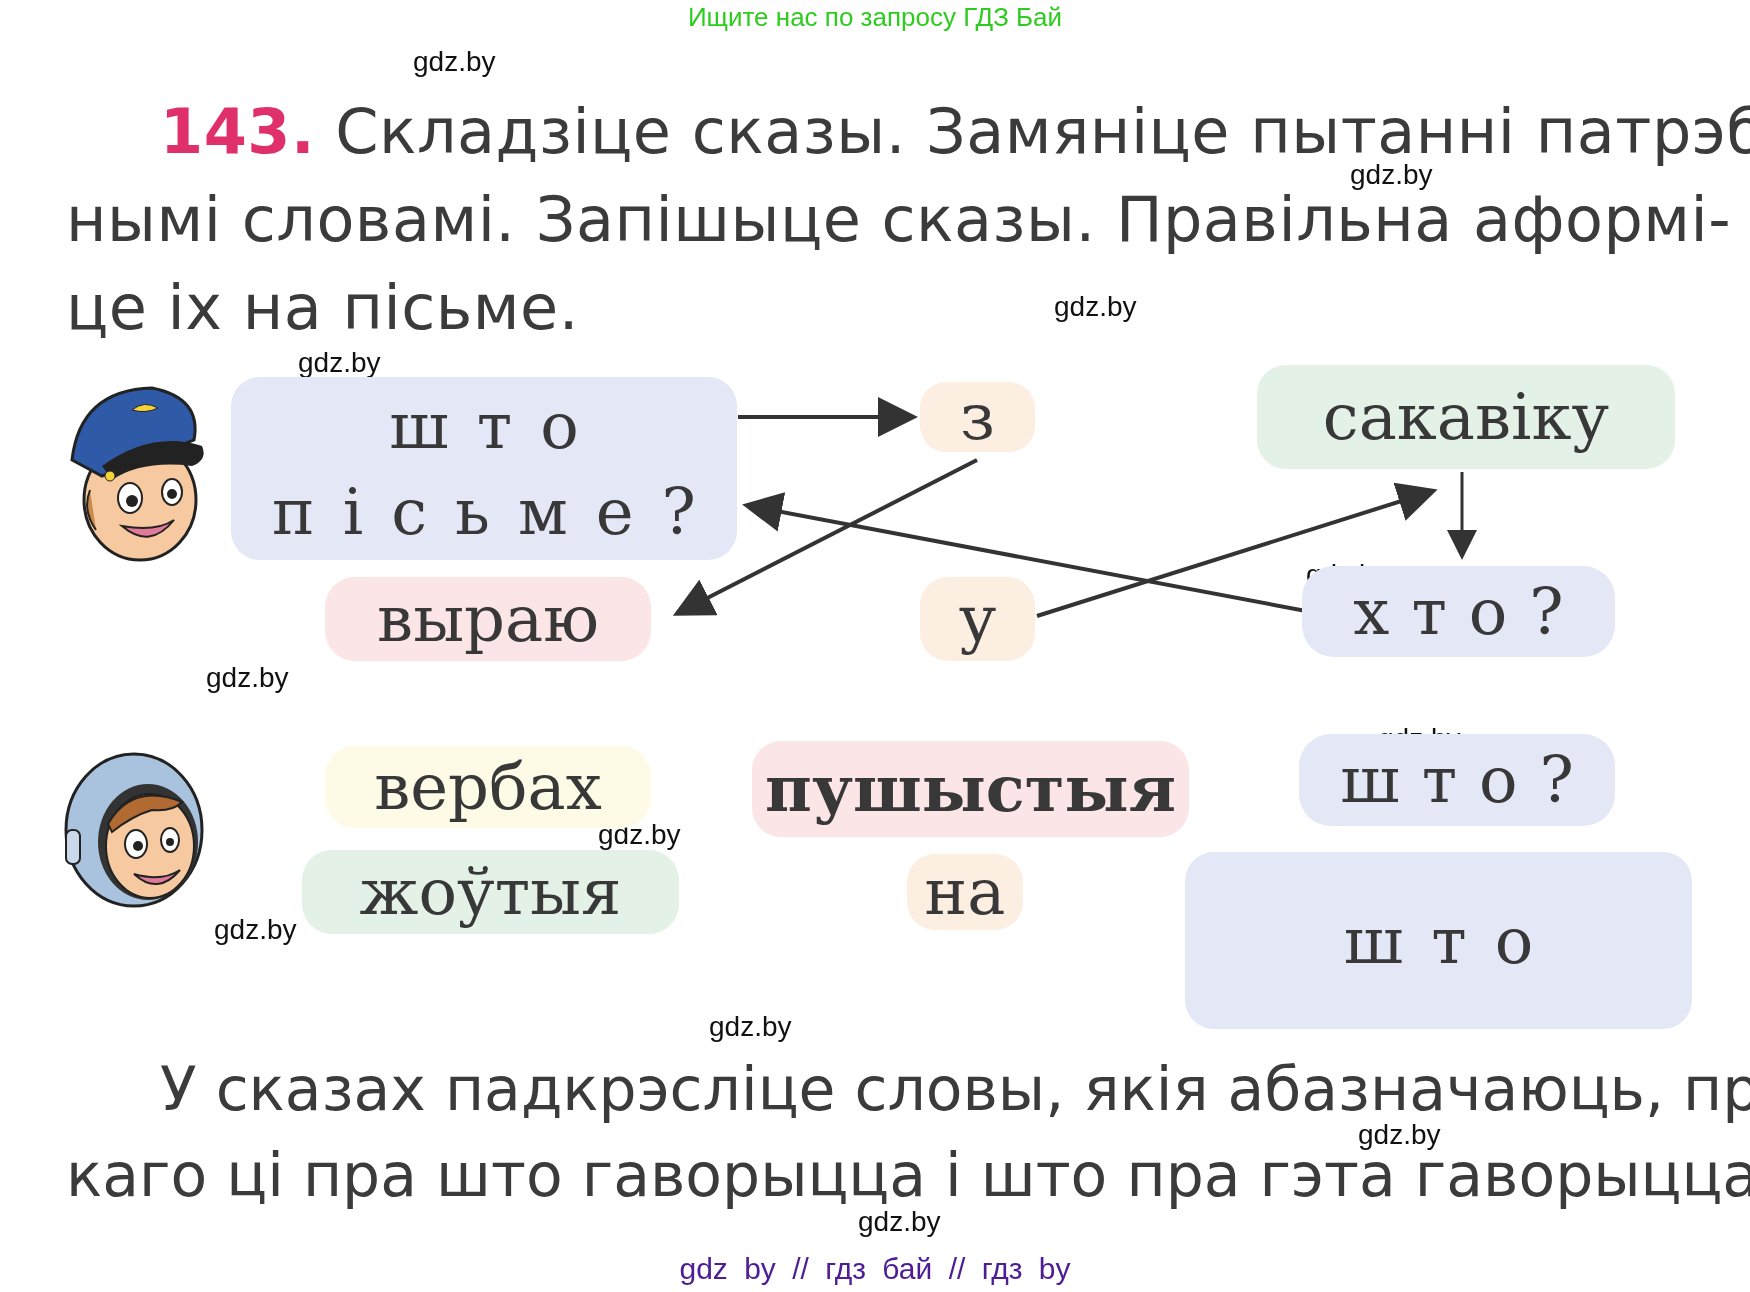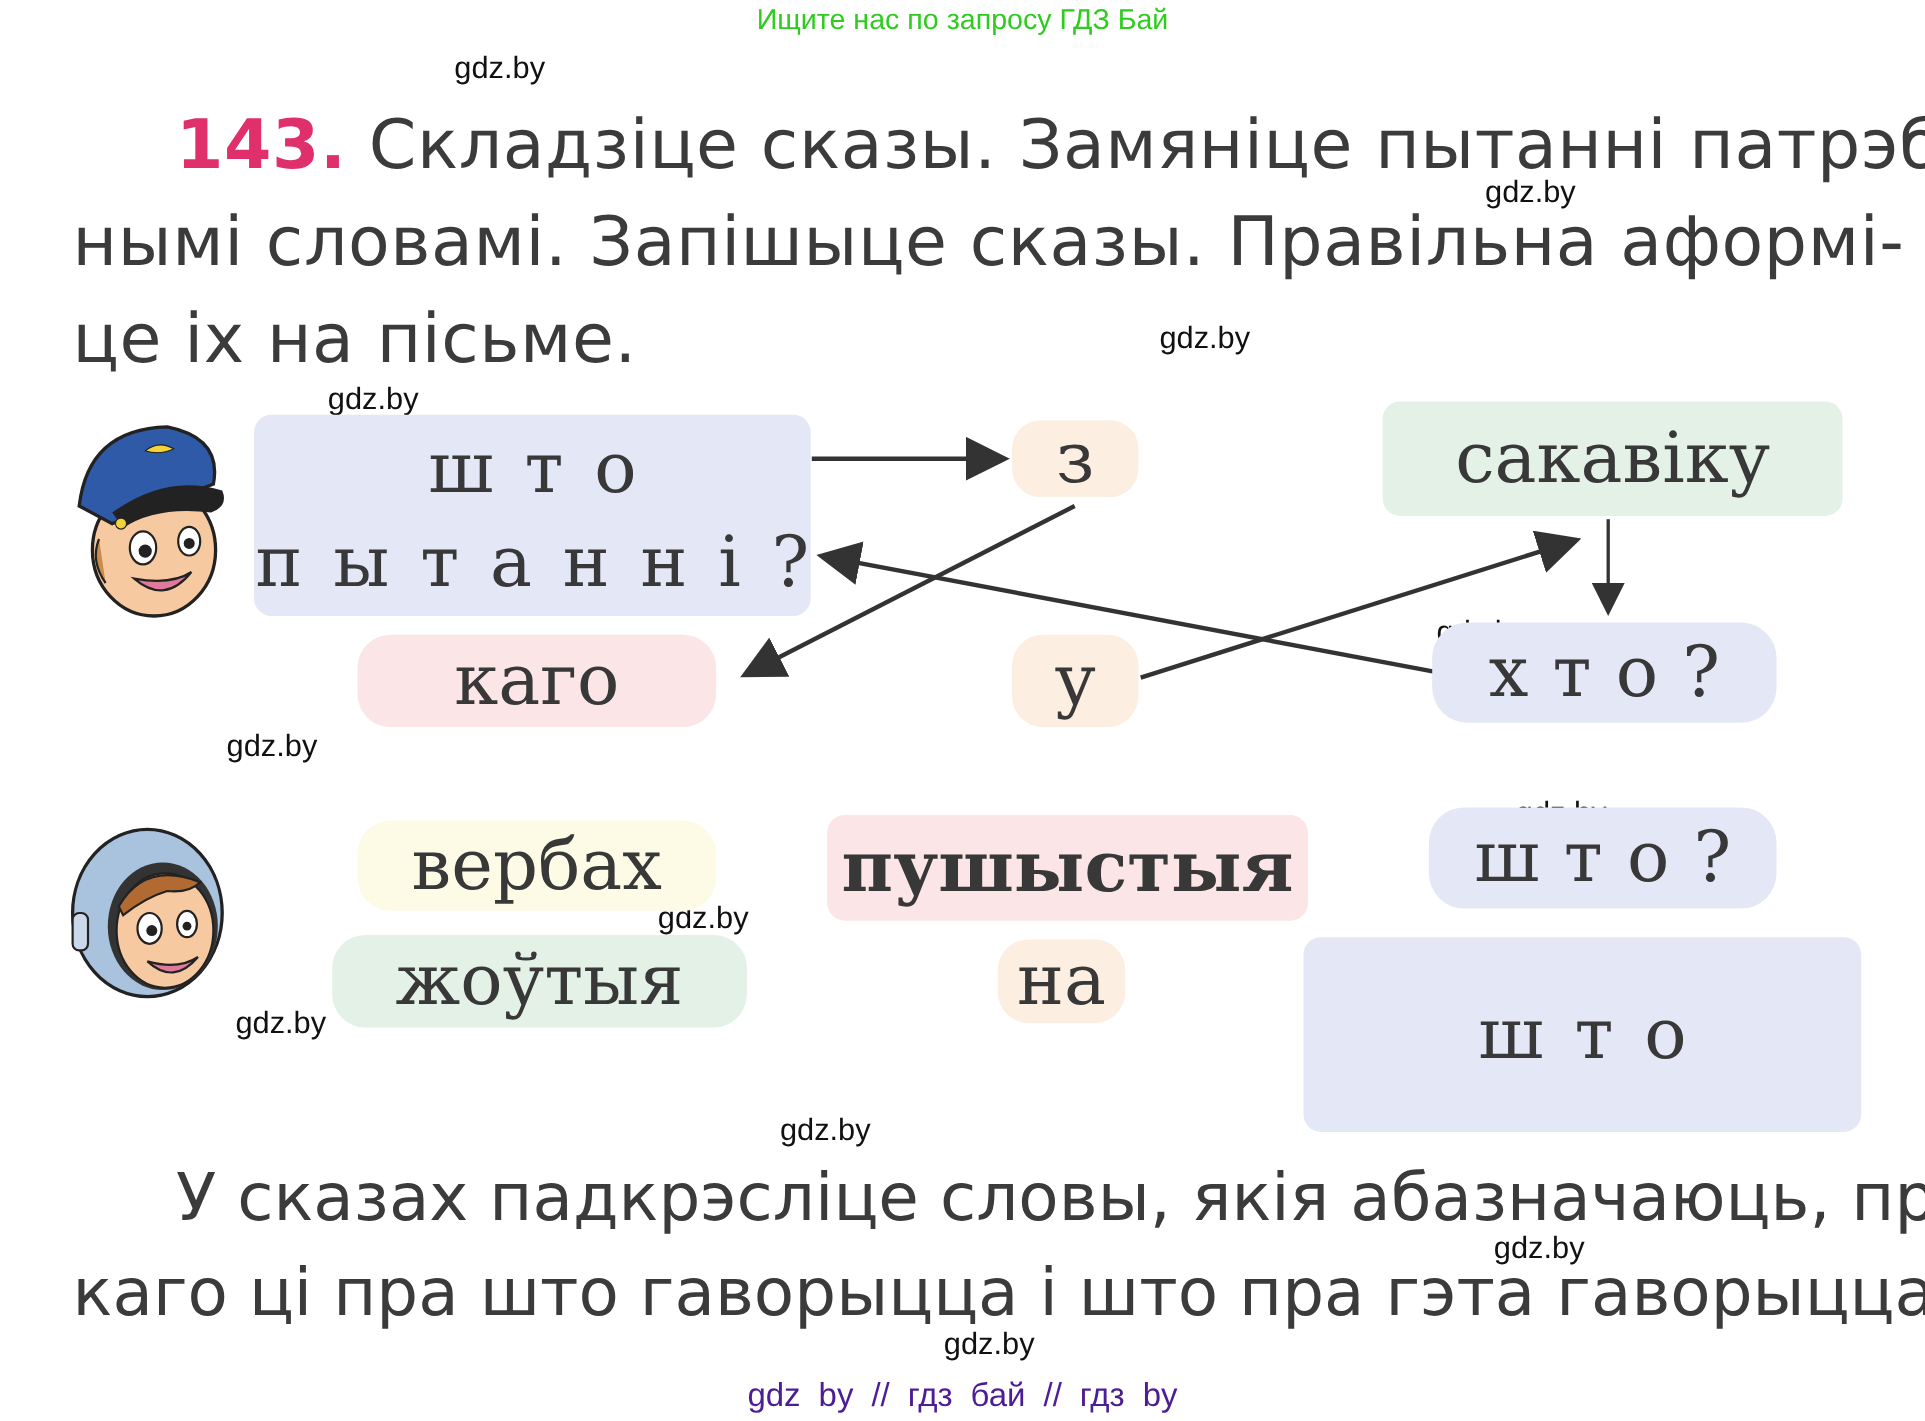--- a/index.html
+++ b/index.html
@@ -4,21 +4,21 @@
 <style>
   html, body { margin:0; padding:0; background:#ffffff; }
   body { width:1750px; height:1292px; position:relative; overflow:hidden; font-family:"DejaVu Sans", sans-serif; color:#3a3a3a; }
   .abs { position:absolute; }
   .banner { position:absolute; left:0; width:1750px; top:0; text-align:center; font-family:"Liberation Sans", sans-serif; font-size:26px; color:#2ecc1e; line-height:34px; }
   .wm { position:absolute; font-family:"Liberation Sans", sans-serif; font-size:28px; color:#111; line-height:30px; }
   .heading { position:absolute; left:66px; top:88px; width:1616px; font-family:"DejaVu Sans", sans-serif; font-size:62px; line-height:88px; color:#3b3b3b; letter-spacing:0.5px; }
   .heading .line { display:block; text-align:justify; text-align-last:justify; white-space:nowrap; }
   .heading .line.last { text-align-last:left; }
   .num { color:#e0306c; font-weight:bold; }
-  .box { position:absolute; border-radius:16px; display:flex; flex-direction:column; align-items:center; justify-content:center; font-family:"DejaVu Serif", serif; color:#383838; font-size:64px; line-height:86px; }
+  .box { position:absolute; border-radius:29px; display:flex; flex-direction:column; align-items:center; justify-content:center; font-family:"DejaVu Serif", serif; color:#383838; font-size:64px; line-height:86px; }
   .blue { background:#e3e7f6; }
   .peach { background:#fdeee2; }
   .green { background:#e3f1e7; }
   .pink { background:#fbe5e6; }
   .yellow { background:#fdfbe6; }
   .spaced { letter-spacing:28px; padding-left:28px; }
   .spaced2 { letter-spacing:22px; padding-left:22px; }
   .bottom-text { position:absolute; left:66px; width:1616px; font-family:"DejaVu Sans", sans-serif; font-size:60px; line-height:86px; color:#3b3b3b; }
   .bottom-text .line { display:block; white-space:nowrap; text-align:justify; text-align-last:justify; }
   .footer { position:absolute; left:0; width:1750px; top:1252px; text-align:center; font-family:"Liberation Sans", sans-serif; font-size:30px; color:#4c1d95; word-spacing:8px; }
@@ -70,25 +70,25 @@
   <circle cx="48" cy="96" r="5" fill="#f3d23a" stroke="#222" stroke-width="1"></circle>
   <ellipse cx="68" cy="118" rx="12" ry="15" fill="#fff" stroke="#222" stroke-width="2"></ellipse>
   <ellipse cx="110" cy="112" rx="10" ry="13" fill="#fff" stroke="#222" stroke-width="2"></ellipse>
   <circle cx="70" cy="121" r="6" fill="#222"></circle>
   <circle cx="110" cy="114" r="5" fill="#222"></circle>
   <path d="M60 146 Q88 170 112 140 Q94 152 60 146 Z" fill="#e07a9a" stroke="#222" stroke-width="2"></path>
 </svg>
 
 <div class="box blue" style="left:231px;top:377px;width:506px;height:183px;">
   <div class="spaced">што</div>
-  <div class="spaced">пытанні?</div>
+  <div class="spaced">пісьме?</div>
 </div>
 <div class="box peach" style="left:920px;top:382px;width:115px;height:70px;border-radius:26px;">з</div>
 <div class="box green" style="left:1257px;top:365px;width:418px;height:104px;">сакавіку</div>
-<div class="box pink" style="left:325px;top:577px;width:326px;height:84px;border-radius:30px;">каго</div>
+<div class="box pink" style="left:325px;top:577px;width:326px;height:84px;border-radius:30px;">выраю</div>
 <div class="box peach" style="left:920px;top:577px;width:115px;height:84px;border-radius:28px;">у</div>
 <div class="box blue" style="left:1302px;top:566px;width:313px;height:91px;border-radius:32px;text-align:center;">
   <div class="spaced2">хто?</div>
 </div>
 
 <svg class="abs" style="left:62px;top:746px;" width="150" height="164" viewBox="0 0 150 164">
   <ellipse cx="72" cy="84" rx="68" ry="76" fill="#a9c2dd" stroke="#222" stroke-width="3"></ellipse>
   <ellipse cx="86" cy="96" rx="50" ry="58" fill="#333"></ellipse>
   <ellipse cx="88" cy="100" rx="44" ry="52" fill="#f7c9a0" stroke="#222" stroke-width="2"></ellipse>
   <path d="M46 78 Q70 36 120 56 Q110 66 90 64 Q70 70 50 86 Z" fill="#b06a32" stroke="#222" stroke-width="2"></path>

